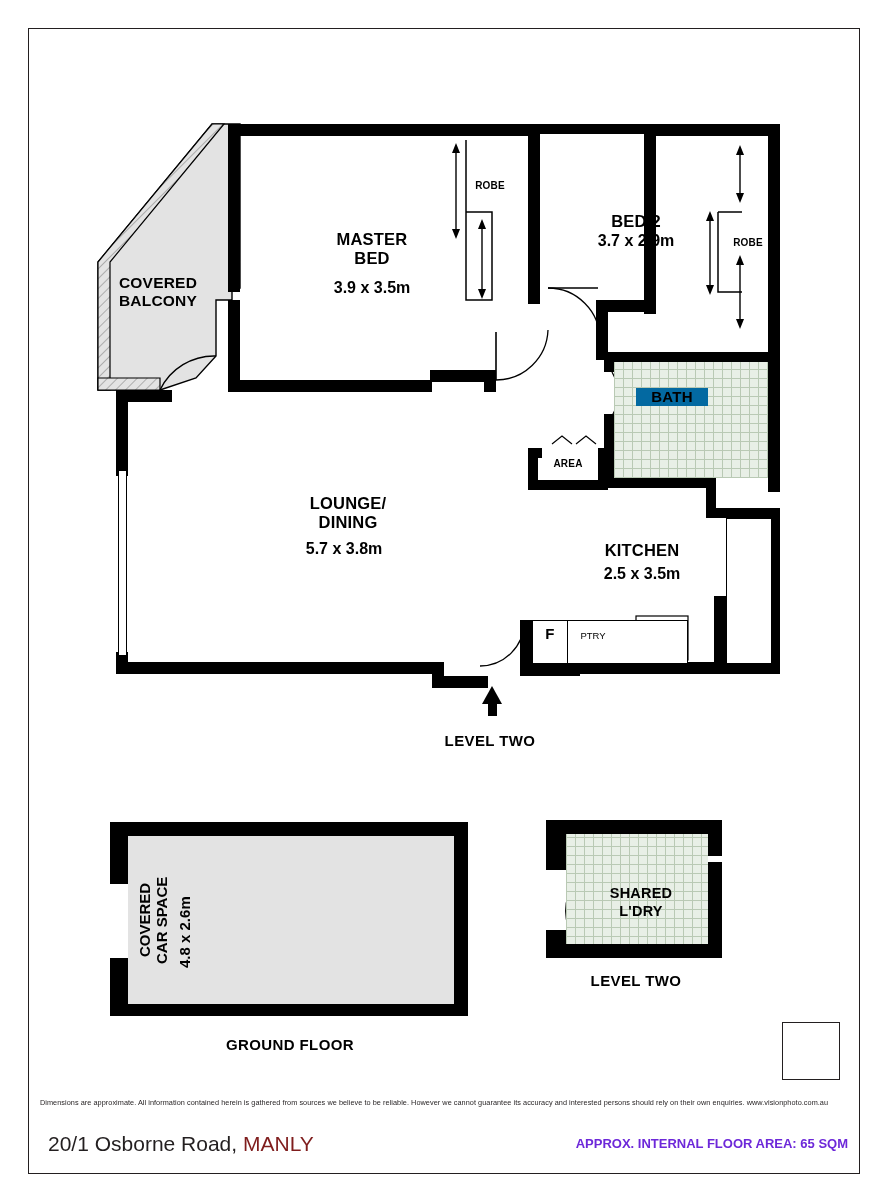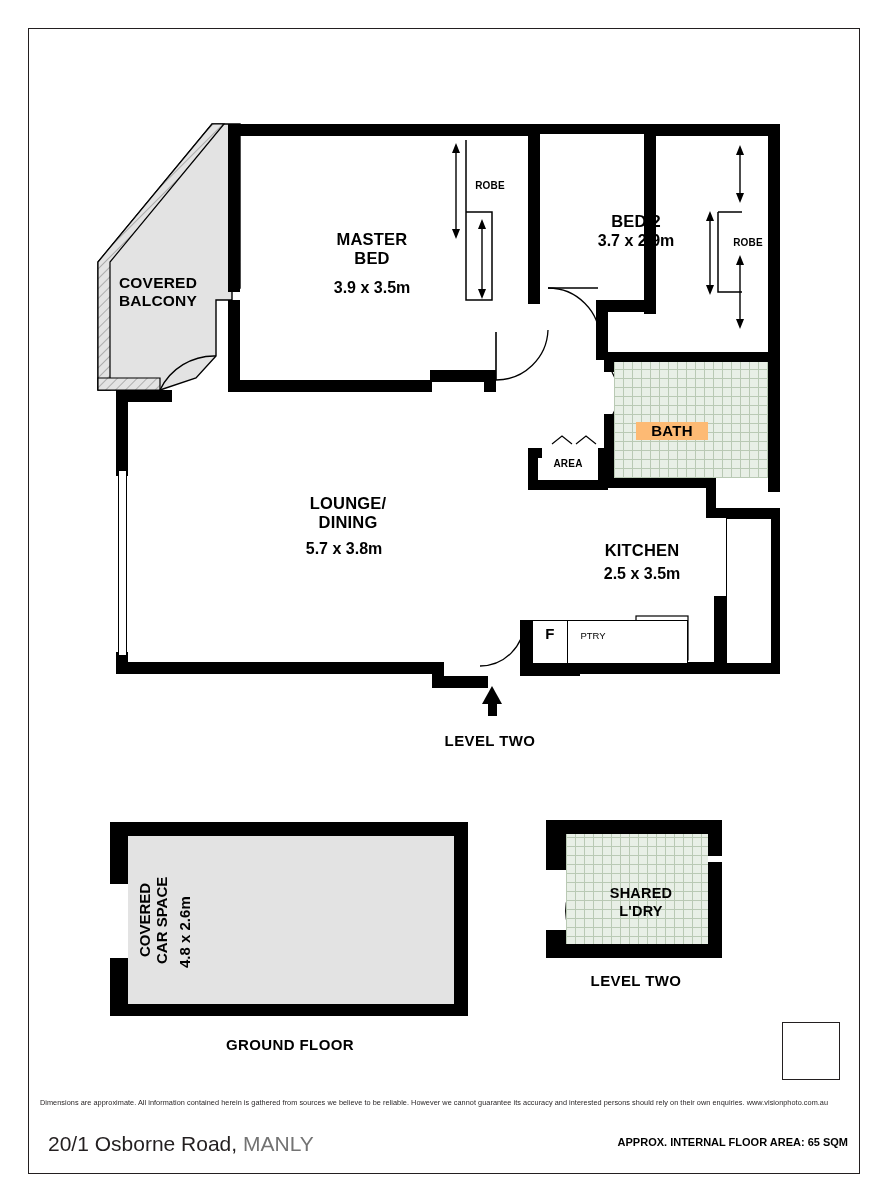--- a/index.html
+++ b/index.html
@@ -95,29 +95,29 @@
     letter-spacing: .05px;
   }
   #address {
     position: absolute;
     left: 48px;
     top: 1132px;
     font-size: 21px;
     color: #231f20;
   }
   #address .suburb {
-    color: #737373;
+    color: #7f1d1d;
   }
   #area-text {
     position: absolute;
     right: 40px;
     top: 1136px;
-    font-size: 11px;
-    font-weight: bold;
-    color: #000000;
+    font-size: 13px;
+    font-weight: bold;
+    color: #6d28d9;
   }
   #compass {
     position: absolute;
     left: 782px;
     top: 1022px;
     width: 58px;
     height: 58px;
     border: 1px solid #231f20;
     background: #ffffff;
     box-sizing: border-box;
@@ -321,21 +321,21 @@
   <div class="label room-name" style="left:572px; top:212px; width:128px;">BED 2</div>
   <div class="label room-dim" style="left:556px; top:232px; width:160px;text-align:center;">3.7 x 2.9m</div>
 
   <div class="label room-name" style="left:260px; top:494px; width:176px;">LOUNGE/
 DINING</div>
   <div class="label room-dim" style="left:256px; top:540px; width:176px;">5.7 x 3.8m</div>
 
   <div class="label room-name" style="left:576px; top:541px; width:132px;">KITCHEN</div>
   <div class="label room-dim" style="left:566px; top:565px; width:152px;">2.5 x 3.5m</div>
 
-  <div class="label room-name" style="left:636px; top:388px; width:72px; font-size:15px; background:#fdba74;margin-top:34px;">BATH</div>
+  <div class="label room-name" style="left:636px; top:388px; width:72px; font-size:15px; background:#0369a1;">BATH</div>
 
   <div class="label small-label" style="left:534px; top:458px; width:68px;">AREA</div>
 
   <div class="label small-label" style="left:464px; top:180px; width:52px;">ROBE</div>
   <div class="label small-label" style="left:722px; top:237px; width:52px;">ROBE</div>
 
   <div class="label room-name" style="left:536px; top:625px; width:28px; font-size:15px;">F</div>
   <div class="label tiny-label" style="left:570px; top:630px; width:46px;">PTRY</div>
 
   <div class="label level-label" style="left:390px; top:732px; width:200px;">LEVEL TWO</div>

